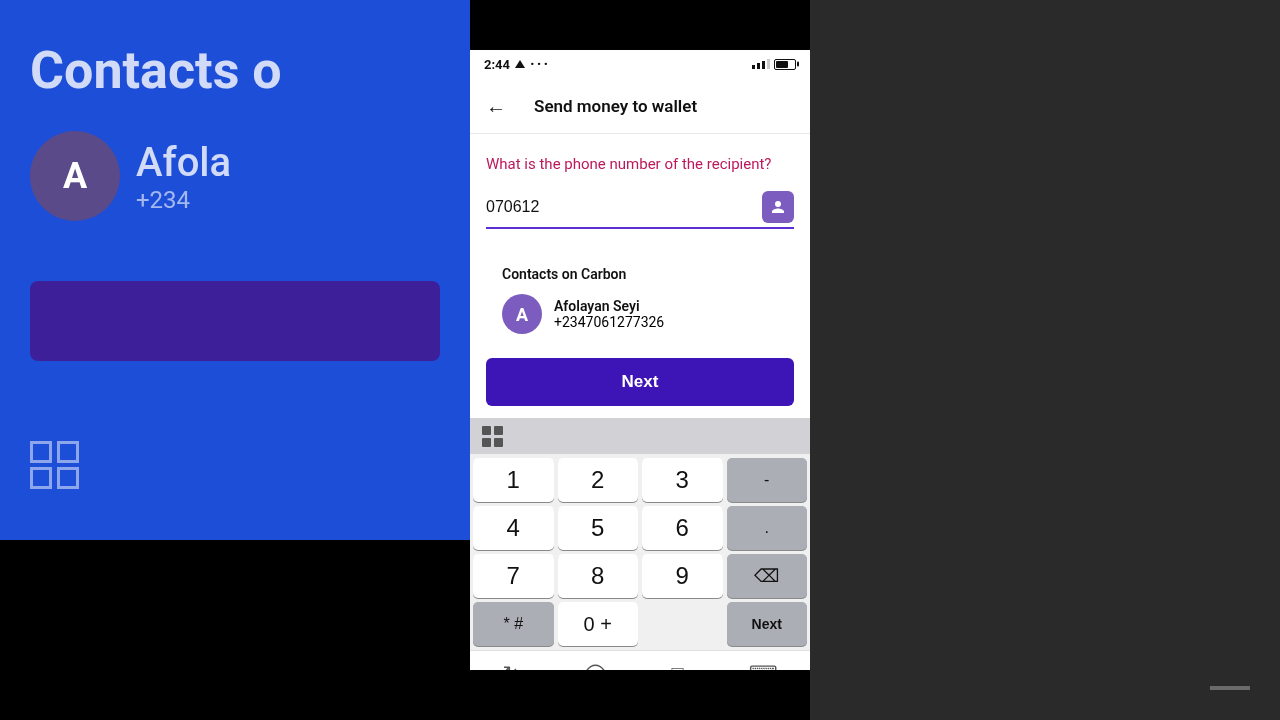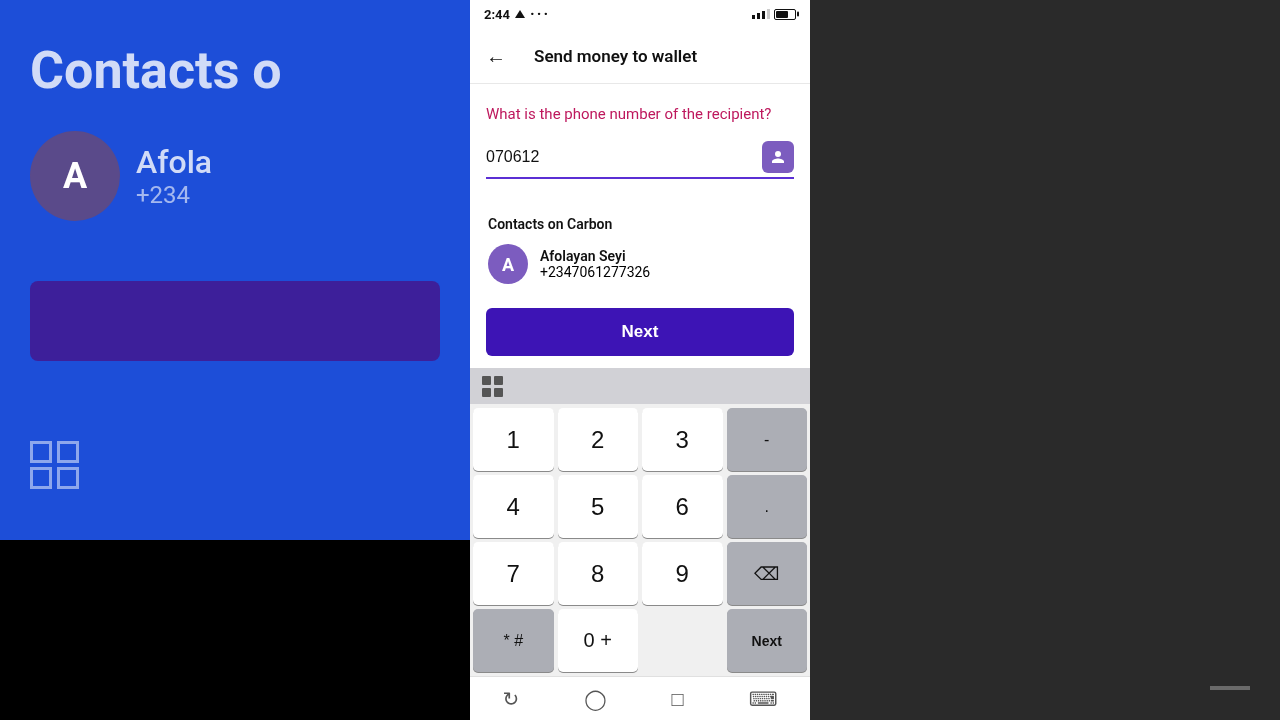--- a/index.html
+++ b/index.html
@@ -57,21 +57,21 @@
       border-radius: 50%;
       background: #5a4a8a;
       display: flex;
       align-items: center;
       justify-content: center;
       font-size: 36px;
       font-weight: bold;
       color: white;
     }
     .bg-name {
-      font-size: 32px;
+      font-size: 40px;
       color: rgba(255,255,255,0.8);
       font-weight: 500;
     }
     .bg-phone {
       font-size: 24px;
       color: rgba(255,255,255,0.6);
     }
     .bg-purple-bar {
       margin-top: 60px;
       background: #3d1f9a;
@@ -102,21 +102,21 @@
       right: 30px;
       width: 40px;
       height: 4px;
       background: rgba(255,255,255,0.3);
     }
 
     
     .phone-container {
       position: relative;
       width: 340px;
-      height: 720px;
+      height: 620px;
       background: #fff;
       z-index: 10;
       display: flex;
       flex-direction: column;
       overflow: hidden;
     }
 
     
     .status-bar {
       height: 28px;
@@ -248,21 +248,21 @@
       cursor: pointer;
     }
     .contact-icon svg {
       width: 18px;
       height: 18px;
       fill: white;
     }
 
     
     .contacts-section {
-      padding: 0 18px 12px;
+      padding: 0 32px 12px;
       background: #fff;
     }
     .contacts-title {
       font-size: 14px;
       font-weight: 600;
       color: #111;
       margin-bottom: 12px;
     }
     .contact-item {
       display: flex;

